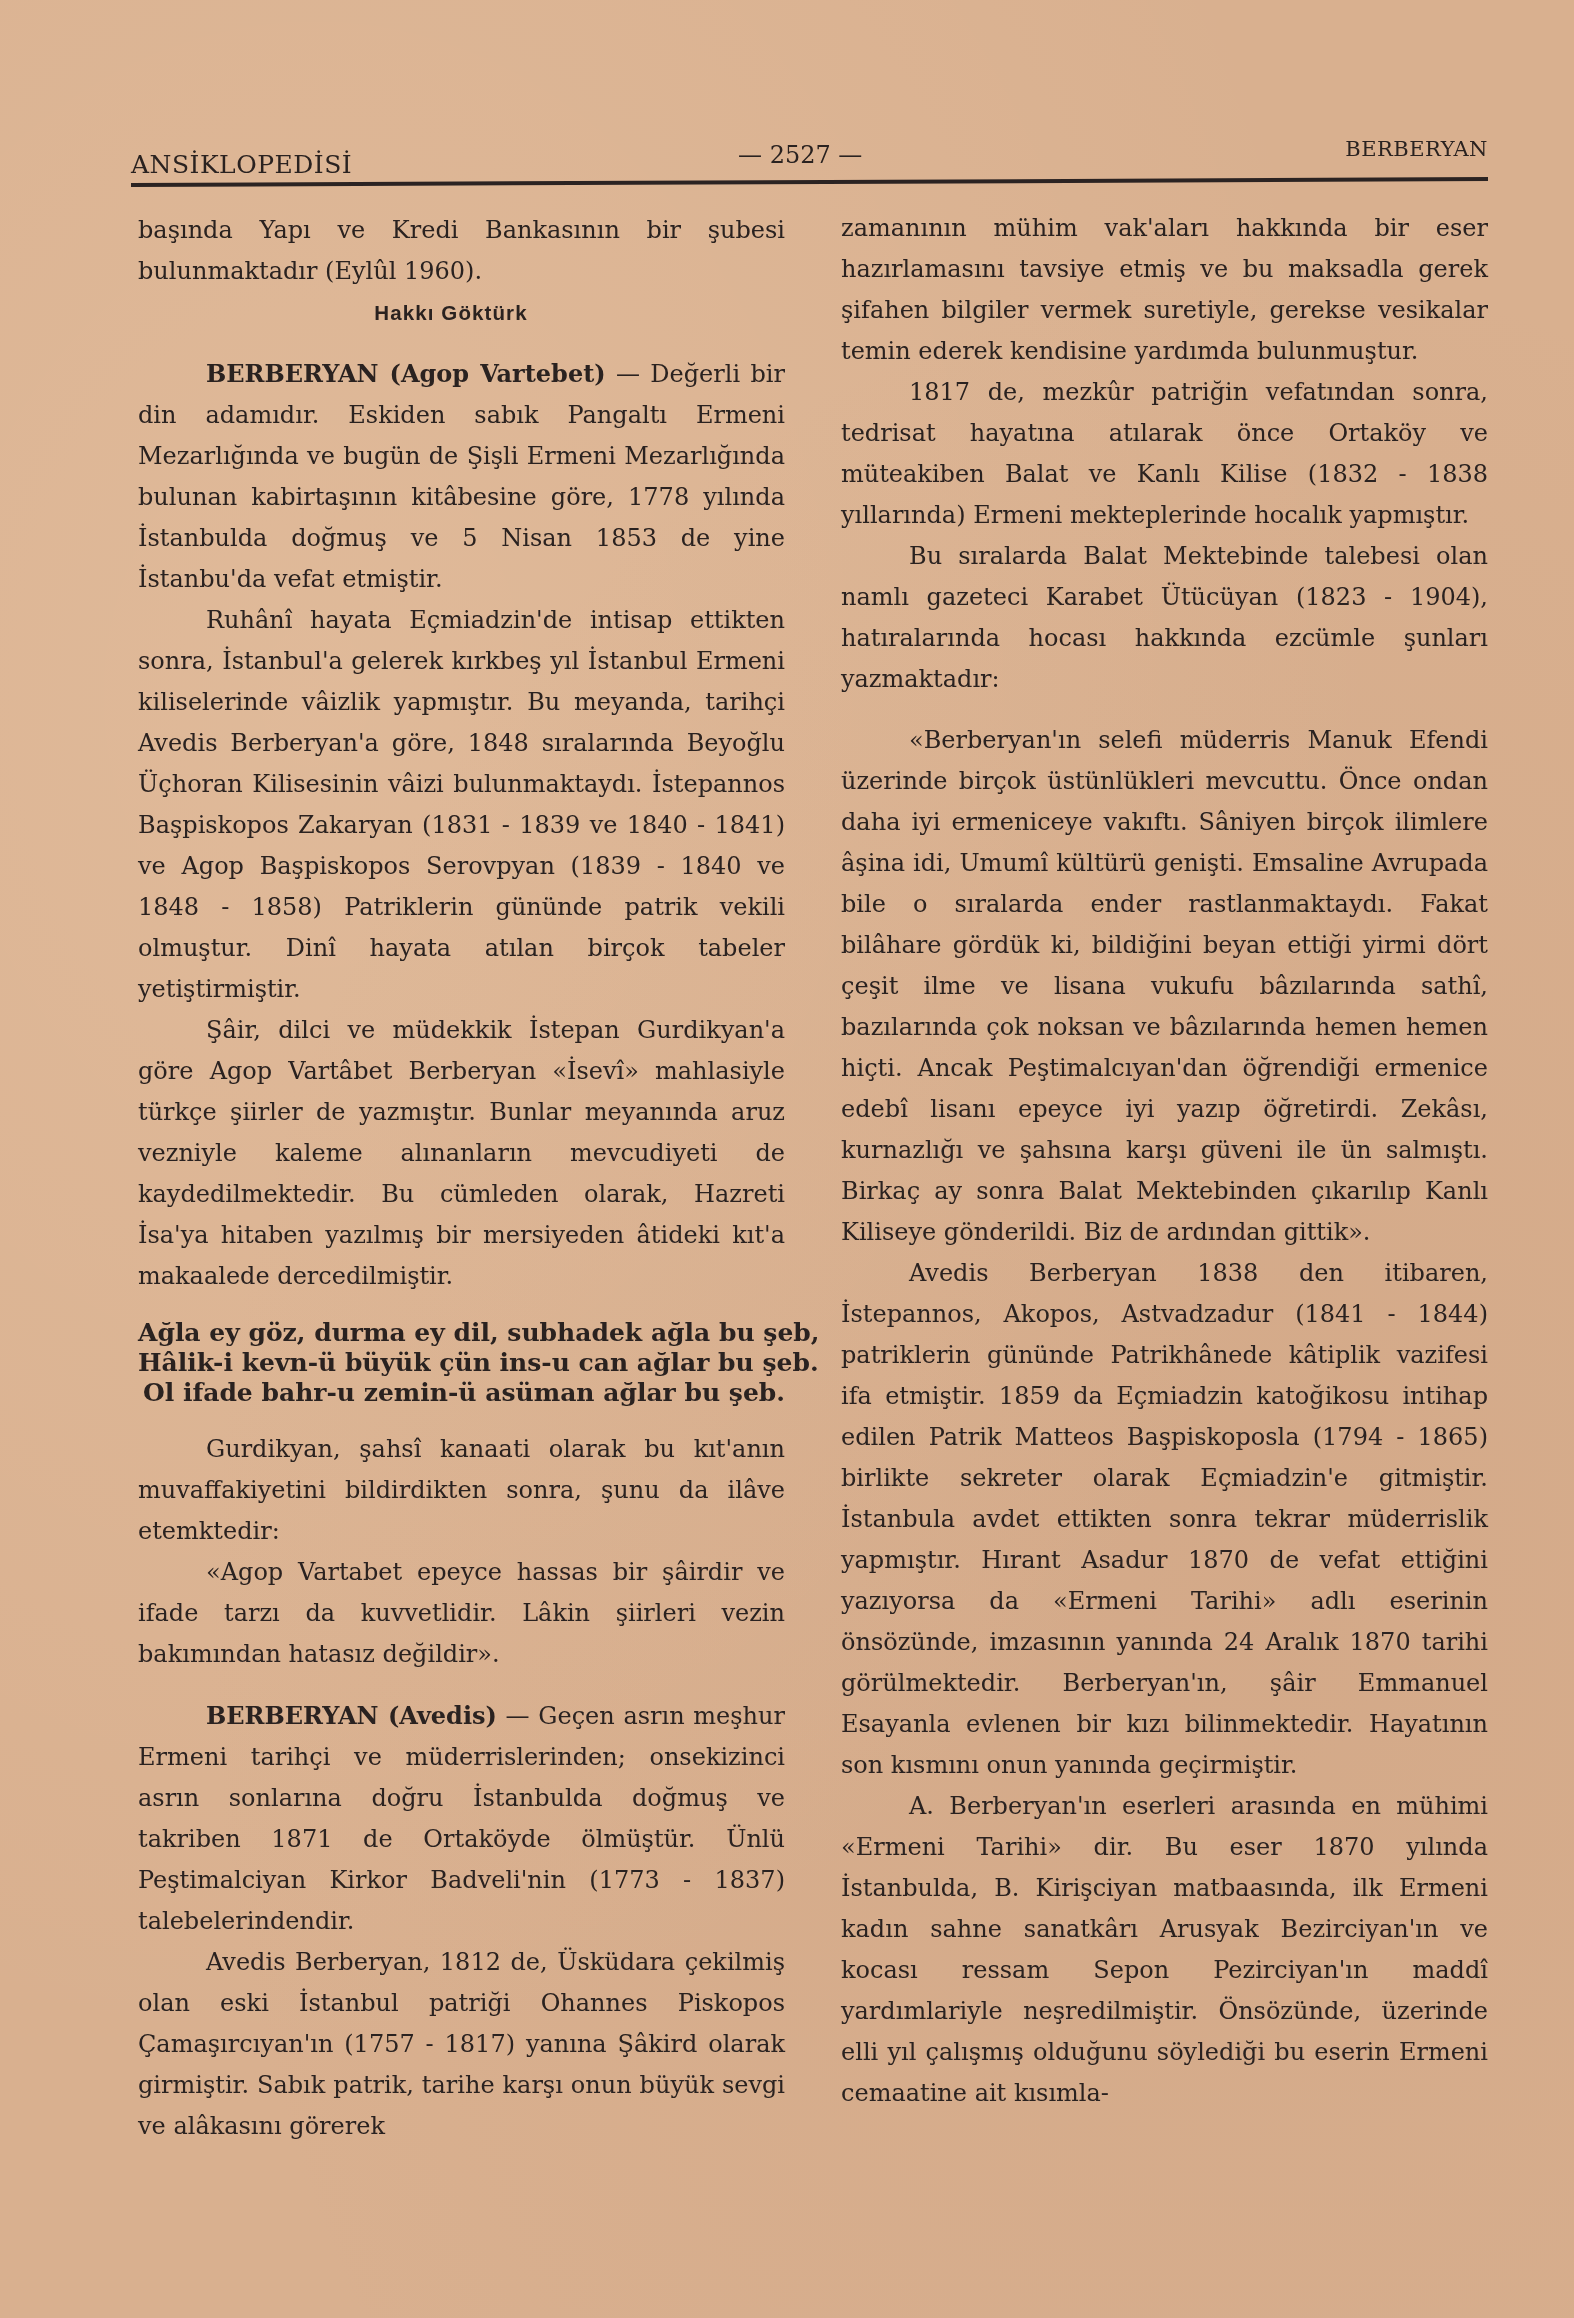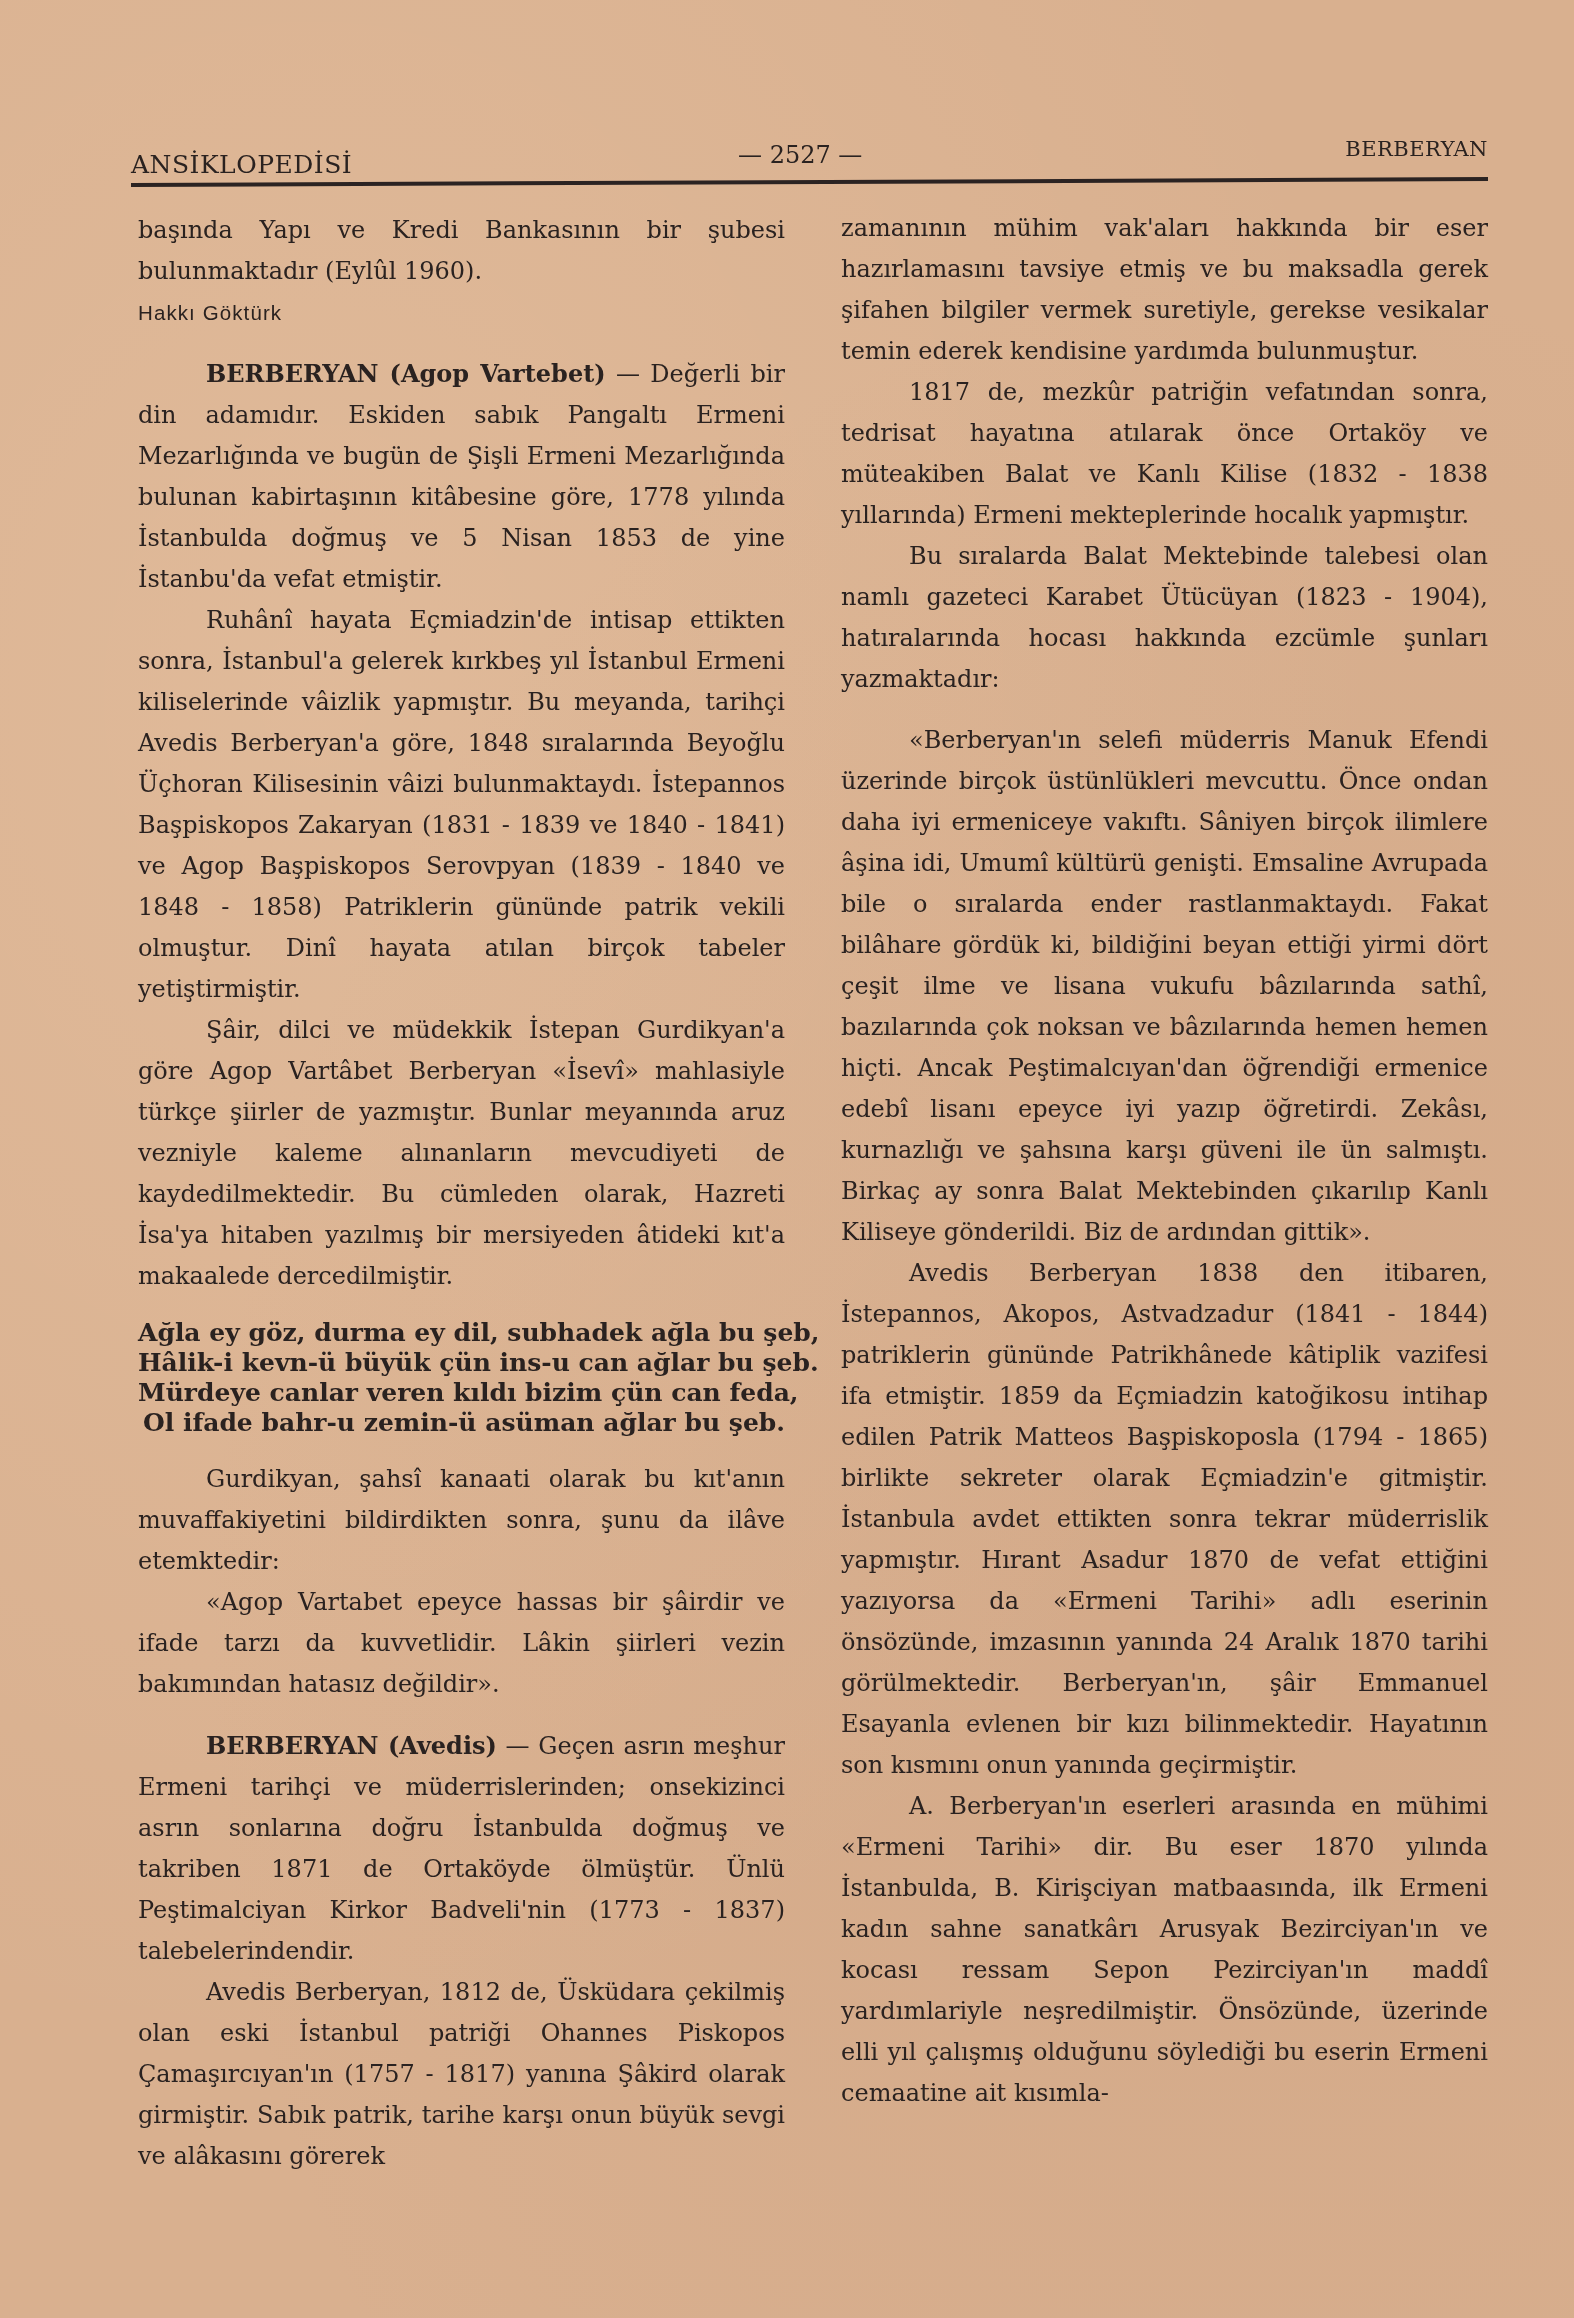--- a/index.html
+++ b/index.html
@@ -26,21 +26,21 @@
   .column {
     position: absolute; top: 210px; width: 647px;
     font-size: 24px; line-height: 41px; text-align: justify;
   }
   .col-left { left: 138px; }
   .col-right { left: 841px; top: 208px; width: 647px; }
   .para { margin: 0; text-indent: 0; }
   .para.indent { text-indent: 68px; }
   .gap { height: 20px; }
   .sig {
-    text-align: left; font-weight: normal; font-size: 20.5px; letter-spacing: 1.1px;
+    text-align: center; font-weight: bold; font-size: 20.5px; letter-spacing: 1.1px;
     font-family: "Liberation Sans", "DejaVu Sans", sans-serif; margin: 0 21px 0 0;
   }
   .headword { font-weight: bold; }
   .verse {
     font-weight: bold; font-size: 25px; line-height: 30px; margin: 21px 0 21px 0;
     text-align: right;
   }
   .verse div { white-space: nowrap; }
   .quote { text-indent: 68px; }
 </style>
@@ -57,21 +57,20 @@
 <div class="column col-left">
   <p class="para">başında Yapı ve Kredi Bankasının bir şubesi bulunmaktadır (Eylûl 1960).</p>
   <p class="sig">Hakkı Göktürk</p>
   <div class="gap"></div>
   <p class="para indent"><span class="headword">BERBERYAN (Agop Vartebet)</span><span> — Değerli bir din adamıdır. Eskiden sabık Pangaltı Ermeni Mezarlığında ve bugün de Şişli Ermeni Mezarlığında bulunan kabirtaşının kitâbesine göre, 1778 yılında İstanbulda doğmuş ve 5 Nisan 1853 de yine İstanbu'da vefat etmiştir.</span></p>
   <p class="para indent">Ruhânî hayata Eçmiadzin'de intisap ettikten sonra, İstanbul'a gelerek kırkbeş yıl İstanbul Ermeni kiliselerinde vâizlik yapmıştır. Bu meyanda, tarihçi Avedis Berberyan'a göre, 1848 sıralarında Beyoğlu Üçhoran Kilisesinin vâizi bulunmaktaydı. İstepannos Başpiskopos Zakaryan (1831 - 1839 ve 1840 - 1841) ve Agop Başpiskopos Serovpyan (1839 - 1840 ve 1848 - 1858) Patriklerin gününde patrik vekili olmuştur. Dinî hayata atılan birçok tabeler yetiştirmiştir.</p>
   <p class="para indent">Şâir, dilci ve müdekkik İstepan Gurdikyan'a göre Agop Vartâbet Berberyan «İsevî» mahlasiyle türkçe şiirler de yazmıştır. Bunlar meyanında aruz vezniyle kaleme alınanların mevcudiyeti de kaydedilmektedir. Bu cümleden olarak, Hazreti İsa'ya hitaben yazılmış bir mersiyeden âtideki kıt'a makaalede dercedilmiştir.</p>
   <div class="verse">
     <div>Ağla ey göz, durma ey dil, subhadek ağla bu şeb,</div>
     <div>Hâlik-i kevn-ü büyük çün ins-u can ağlar bu şeb.</div>
-    <div>Mürdeye canlar veren kıldı bizim çün can feda,</div>
     <div>Ol ifade bahr-u zemin-ü asüman ağlar bu şeb.</div>
   </div>
   <p class="para indent">Gurdikyan, şahsî kanaati olarak bu kıt'anın muvaffakiyetini bildirdikten sonra, şunu da ilâve etemktedir:</p>
   <p class="para quote">«Agop Vartabet epeyce hassas bir şâirdir ve ifade tarzı da kuvvetlidir. Lâkin şiirleri vezin bakımından hatasız değildir».</p>
   <div class="gap"></div>
   <p class="para indent"><span class="headword">BERBERYAN (Avedis)</span><span> — Geçen asrın meşhur Ermeni tarihçi ve müderrislerinden; onsekizinci asrın sonlarına doğru İstanbulda doğmuş ve takriben 1871 de Ortaköyde ölmüştür. Ünlü Peştimalciyan Kirkor Badveli'nin (1773 - 1837) talebelerindendir.</span></p>
   <p class="para indent">Avedis Berberyan, 1812 de, Üsküdara çekilmiş olan eski İstanbul patriği Ohannes Piskopos Çamaşırcıyan'ın (1757 - 1817) yanına Şâkird olarak girmiştir. Sabık patrik, tarihe karşı onun büyük sevgi ve alâkasını görerek</p>
 </div>
 
 <div class="column col-right">

